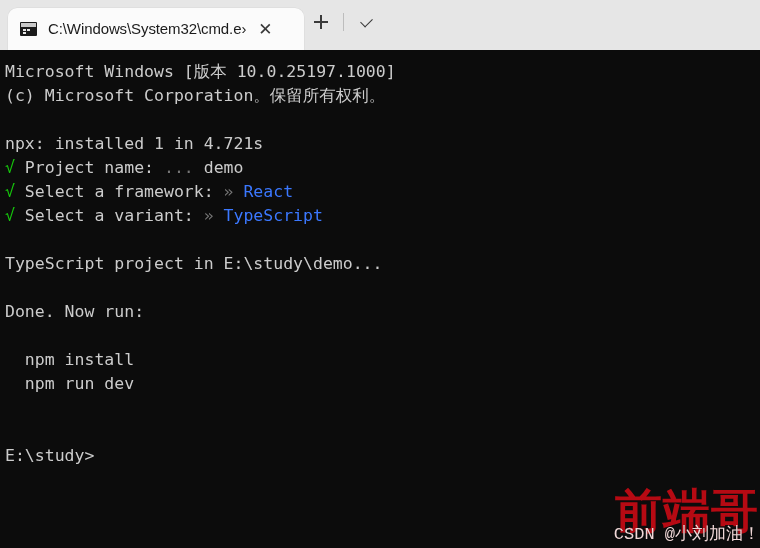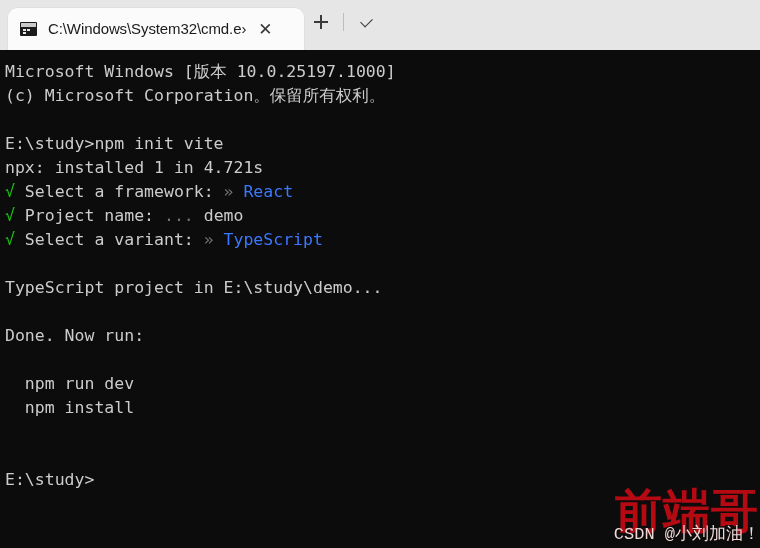--- a/index.html
+++ b/index.html
@@ -225,32 +225,31 @@
       </div>
     </div>
 
   </div>
 
   <div class="terminal">
     <div id="term-lines">
         <div class="term-line"><span class="c-white">Microsoft Windows [版本 10.0.25197.1000]</span></div>
         <div class="term-line"><span class="c-white">(c) Microsoft Corporation。保留所有权利。</span></div>
         <div class="term-line">&nbsp;</div>
-        <div class="term-line"><span class="c-white">E:\study&gt;npm init vite</span></div>
         <div class="term-line"><span class="c-white">npx: installed 1 in 4.721s</span></div>
+        <div class="term-line"><span class="c-green">√</span><span class="c-white"> Project name: </span><span class="c-dim">...</span><span class="c-white"> demo</span></div>
         <div class="term-line"><span class="c-green">√</span><span class="c-white"> Select a framework: </span><span class="c-dim">» </span><span class="c-blue">React</span></div>
-        <div class="term-line"><span class="c-green">√</span><span class="c-white"> Project name: </span><span class="c-dim">...</span><span class="c-white"> demo</span></div>
         <div class="term-line"><span class="c-green">√</span><span class="c-white"> Select a variant: </span><span class="c-dim">» </span><span class="c-blue">TypeScript</span></div>
         <div class="term-line">&nbsp;</div>
         <div class="term-line"><span class="c-white">TypeScript project in E:\study\demo...</span></div>
         <div class="term-line">&nbsp;</div>
         <div class="term-line"><span class="c-white">Done. Now run:</span></div>
         <div class="term-line">&nbsp;</div>
+        <div class="term-line"><span class="c-white">  npm install</span></div>
         <div class="term-line"><span class="c-white">  npm run dev</span></div>
-        <div class="term-line"><span class="c-white">  npm install</span></div>
         <div class="term-line">&nbsp;</div>
         <div class="term-line">&nbsp;</div>
         <div class="term-line"><span class="c-white">E:\study&gt;</span></div>
       </div>
   </div>
 
   <div class="watermark">
     <div class="wm-big">前端哥</div>
     <div class="wm-small">CSDN @小刘加油！</div>
   </div>

